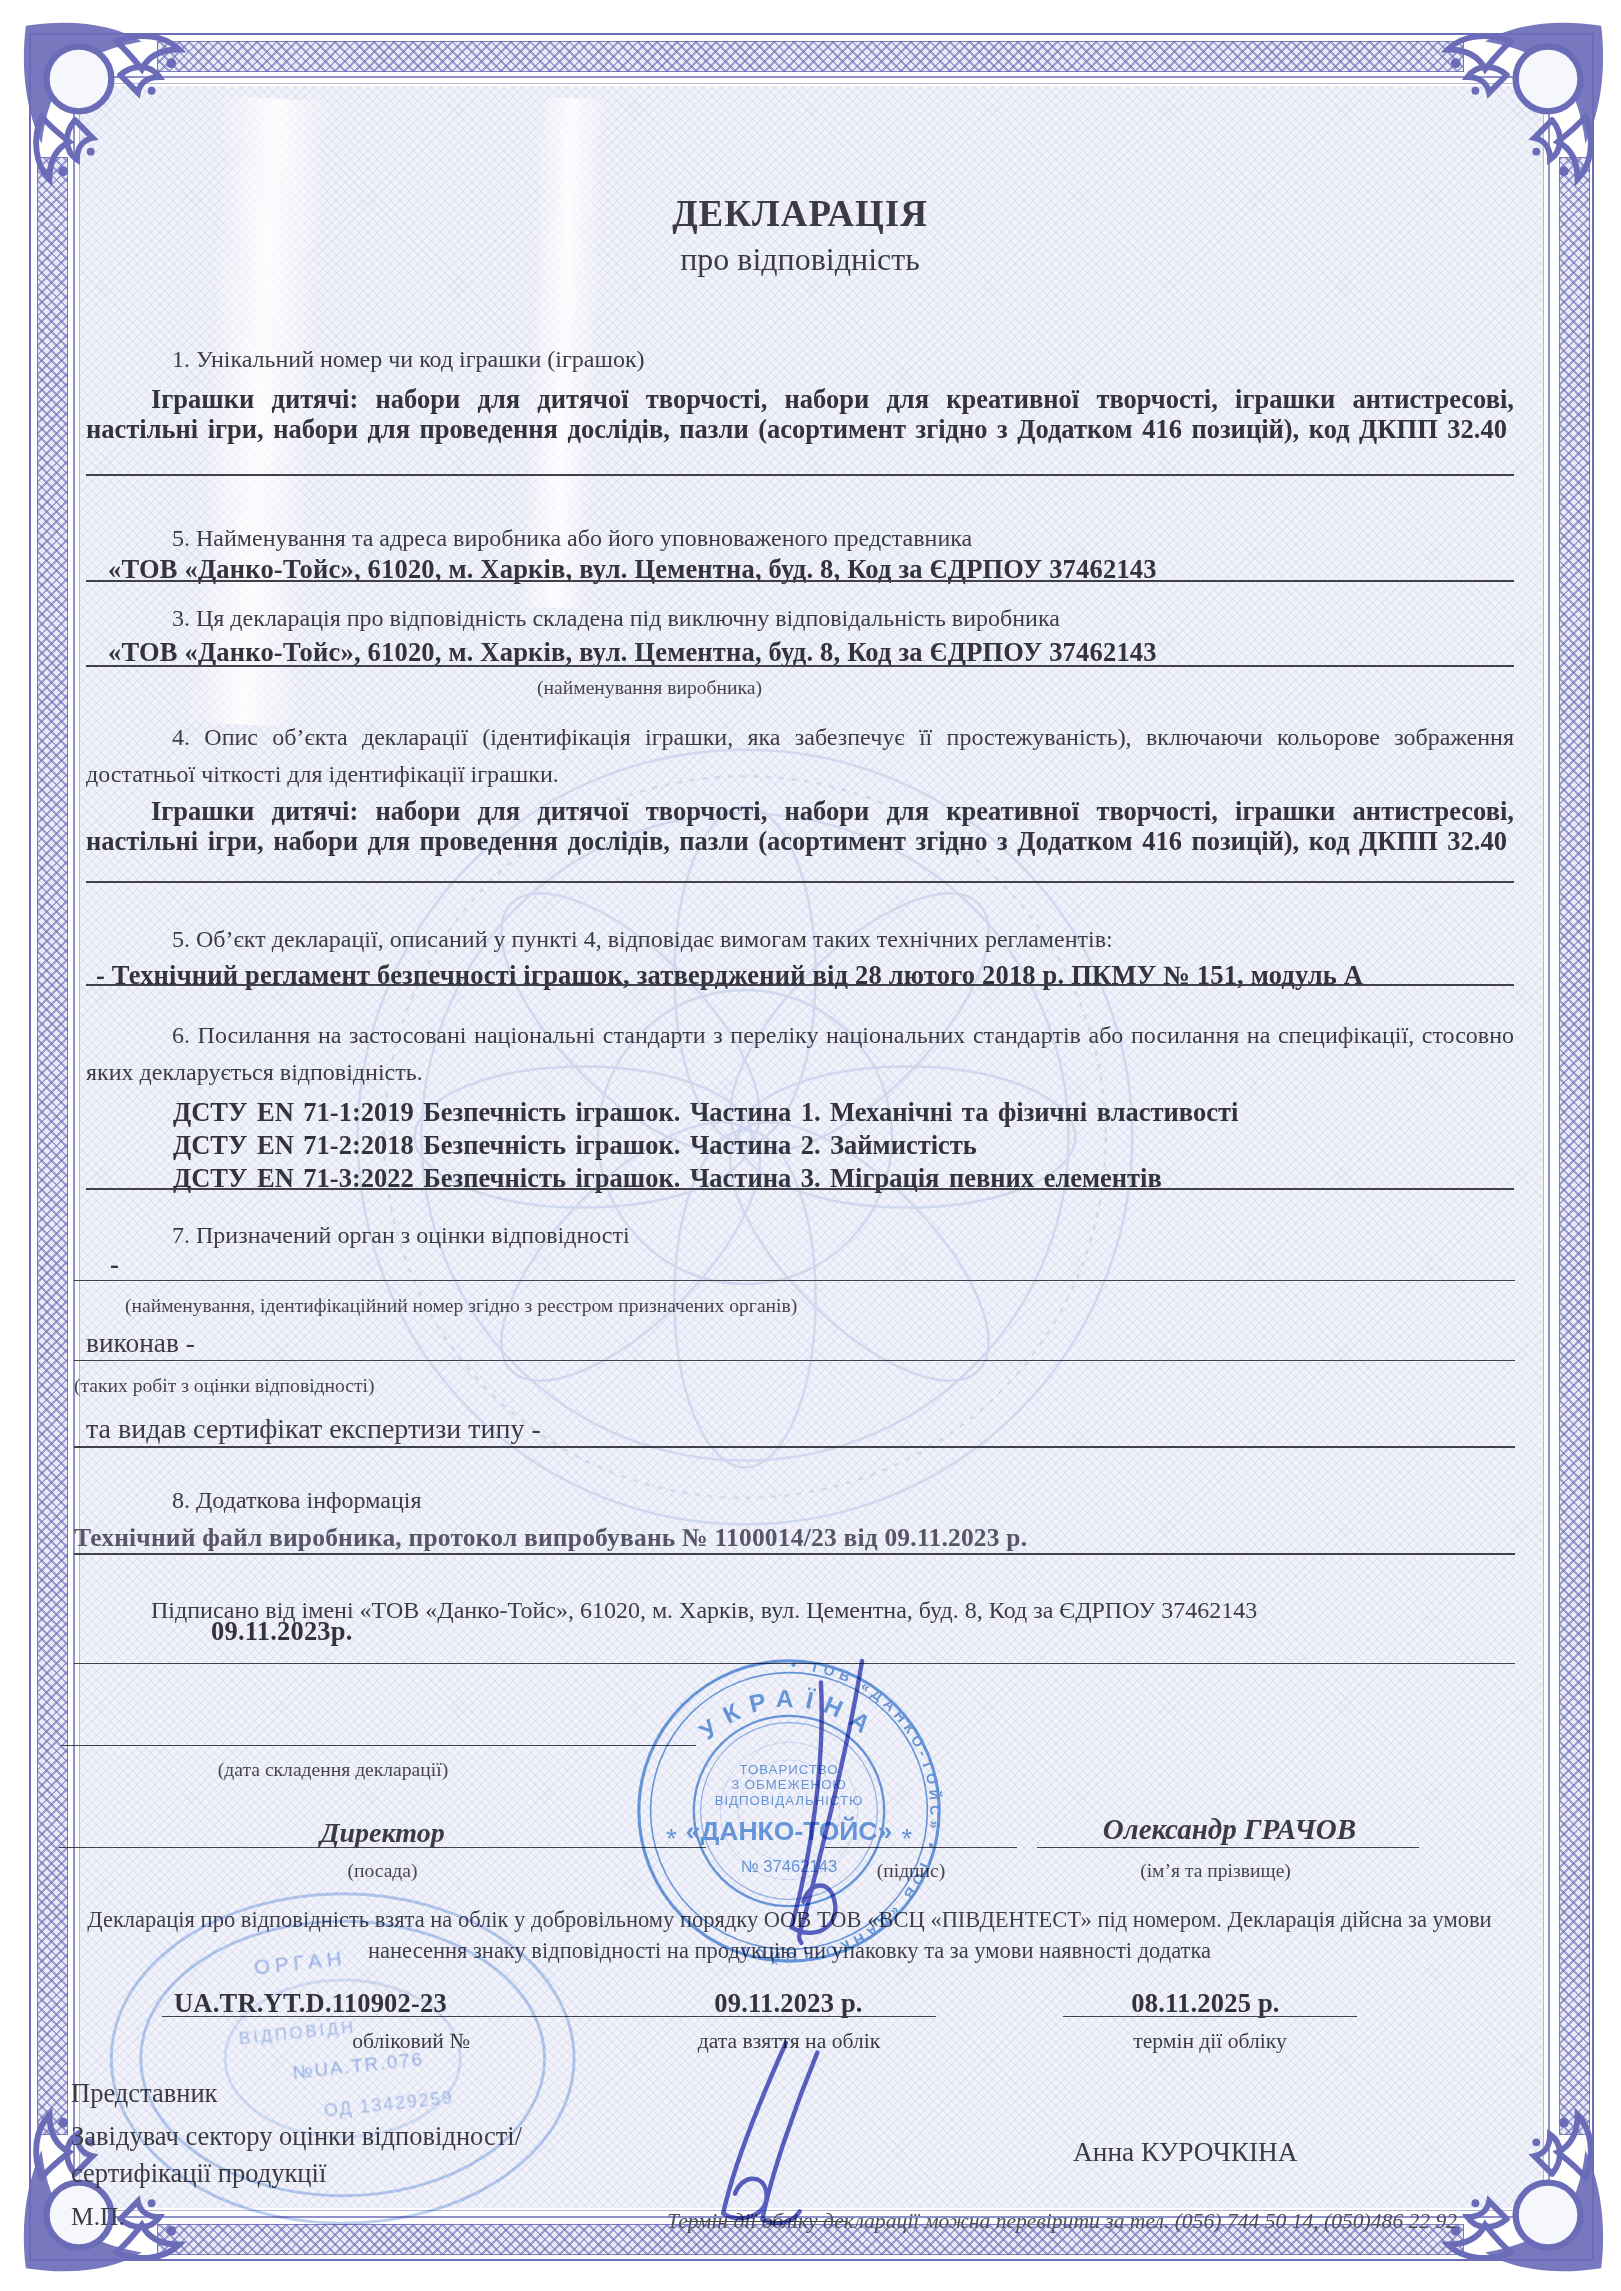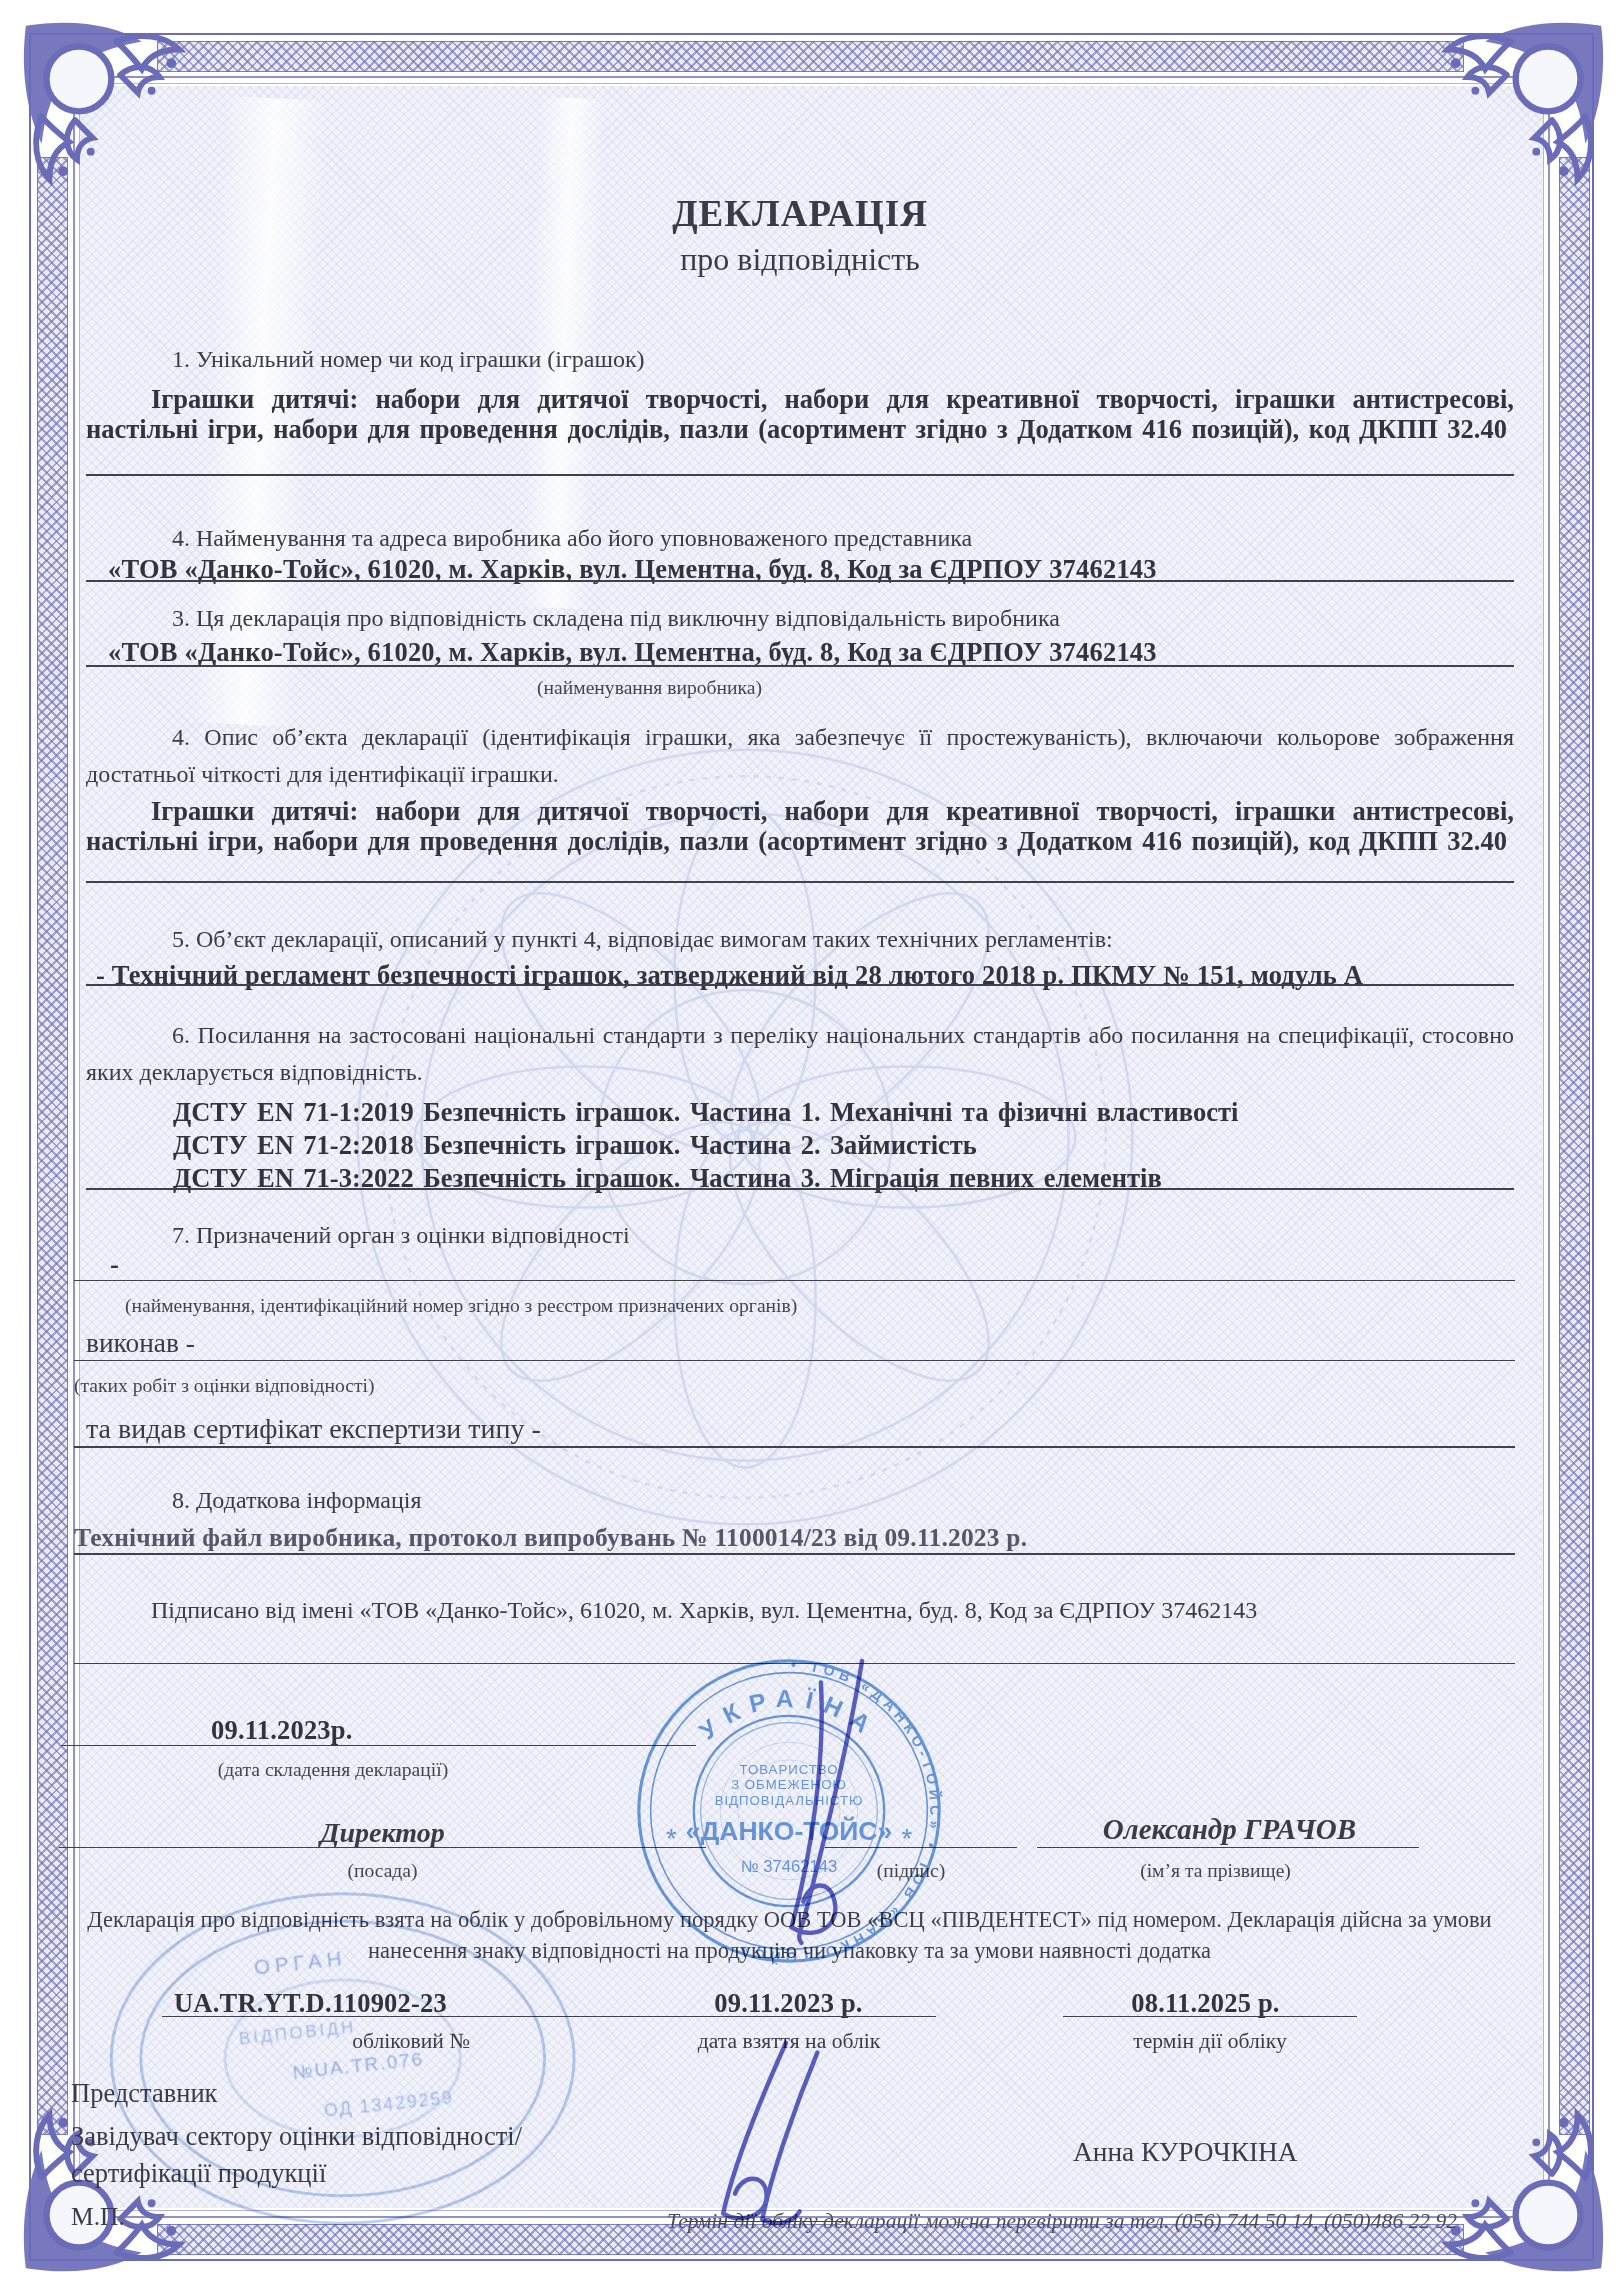--- a/index.html
+++ b/index.html
@@ -113,21 +113,21 @@
       <use href="#corner-orn"></use>
     </svg>
 
   <div class="b center" style="left:86px;top:186px;width:1428px;font-size:37px;font-weight:bold;letter-spacing:1px">ДЕКЛАРАЦІЯ</div>
   <div class="b center" style="left:86px;top:235px;width:1428px;font-size:32px;font-weight:normal">про відповідність</div>
 
   <div class="b h ind" style="left:86px;top:335px;width:1428px">1. Унікальний номер чи код іграшки (іграшок)</div>
   <div class="b bbody just ind2" style="left:86px;top:378px;width:1428px">Іграшки дитячі: набори для дитячої творчості, набори для креативної творчості, іграшки антистресові, настільні ігри, набори для проведення дослідів, пазли (асортимент згідно з Додатком 416 позицій), код ДКПП 32.40</div>
   <div class="rule" style="left:86px;top:474px;width:1428px"></div>
 
-  <div class="b h ind" style="left:86px;top:514px;width:1428px">4. Найменування та адреса виробника або його уповноваженого представника</div>
+  <div class="b h ind" style="left:86px;top:514px;width:1428px">5. Найменування та адреса виробника або його уповноваженого представника</div>
   <div class="b bv" style="left:108px;top:548px;width:1411px">«ТОВ «Данко-Тойс», 61020,   м. Харків, вул. Цементна,  буд. 8,   Код за ЄДРПОУ 37462143</div>
   <div class="rule" style="left:86px;top:580px;width:1428px"></div>
 
   <div class="b h ind" style="left:86px;top:594px;width:1428px">3. Ця декларація про відповідність складена під виключну відповідальність виробника</div>
   <div class="b bv" style="left:108px;top:631px;width:1411px">«ТОВ «Данко-Тойс», 61020,   м. Харків, вул. Цементна,  буд. 8,   Код за ЄДРПОУ 37462143</div>
   <div class="rule" style="left:86px;top:665px;width:1428px"></div>
   <div class="b cap center" style="left:86px;top:671px;width:1127px">(найменування виробника)</div>
 
   <div class="b h just ind" style="left:86px;top:713px;width:1428px">4. Опис об’єкта декларації (ідентифікація іграшки, яка забезпечує її простежуваність), включаючи кольорове зображення достатньої чіткості для ідентифікації іграшки.</div>
   <div class="b bbody just ind2" style="left:86px;top:790px;width:1428px">Іграшки дитячі: набори для дитячої творчості, набори для креативної творчості, іграшки антистресові, настільні ігри, набори для проведення дослідів, пазли (асортимент згідно з Додатком 416 позицій), код ДКПП 32.40</div>
@@ -155,21 +155,21 @@
   <div class="b" style="left:86px;top:1407px;font-size:28px">та видав сертифікат експертизи типу -</div>
   <div class="rule" style="left:74px;top:1446px;width:1441px"></div>
 
   <div class="b h ind" style="left:86px;top:1476px;width:1428px">8. Додаткова інформація</div>
   <div class="b bv faded" style="left:74px;top:1517px;width:1441px;font-size:25.5px">Технічний файл виробника, протокол випробувань № 1100014/23 від 09.11.2023 р.</div>
   <div class="rule" style="left:74px;top:1553px;width:1441px"></div>
 
   <div class="b h just ind2" style="left:86px;top:1586px;width:1428px">Підписано від імені «ТОВ «Данко-Тойс», 61020,   м. Харків, вул. Цементна,  буд. 8,   Код за ЄДРПОУ 37462143</div>
   <div class="rule thin" style="left:74px;top:1663px;width:1441px"></div>
 
-  <div class="b bv" style="left:211px;top:1709px;font-size:26.5px">09.11.2023р.</div>
+  <div class="b bv" style="left:211px;top:1610px;font-size:26.5px">09.11.2023р.</div>
   <div class="rule thin" style="left:61px;top:1745px;width:635px"></div>
   <div class="b cap center" style="left:127px;top:1753px;width:412px">(дата складення декларації)</div>
 
   <div class="b it center" style="left:59px;top:1811px;width:647px;font-size:28px;font-weight:bold">Директор</div>
   <div class="rule thin" style="left:59px;top:1847px;width:647px"></div>
   <div class="b cap center" style="left:59px;top:1854px;width:647px">(посада)</div>
 
   <div class="rule thin" style="left:825px;top:1847px;width:192px"></div>
   <div class="b cap center" style="left:774px;top:1854px;width:274px">(підпис)</div>
 

